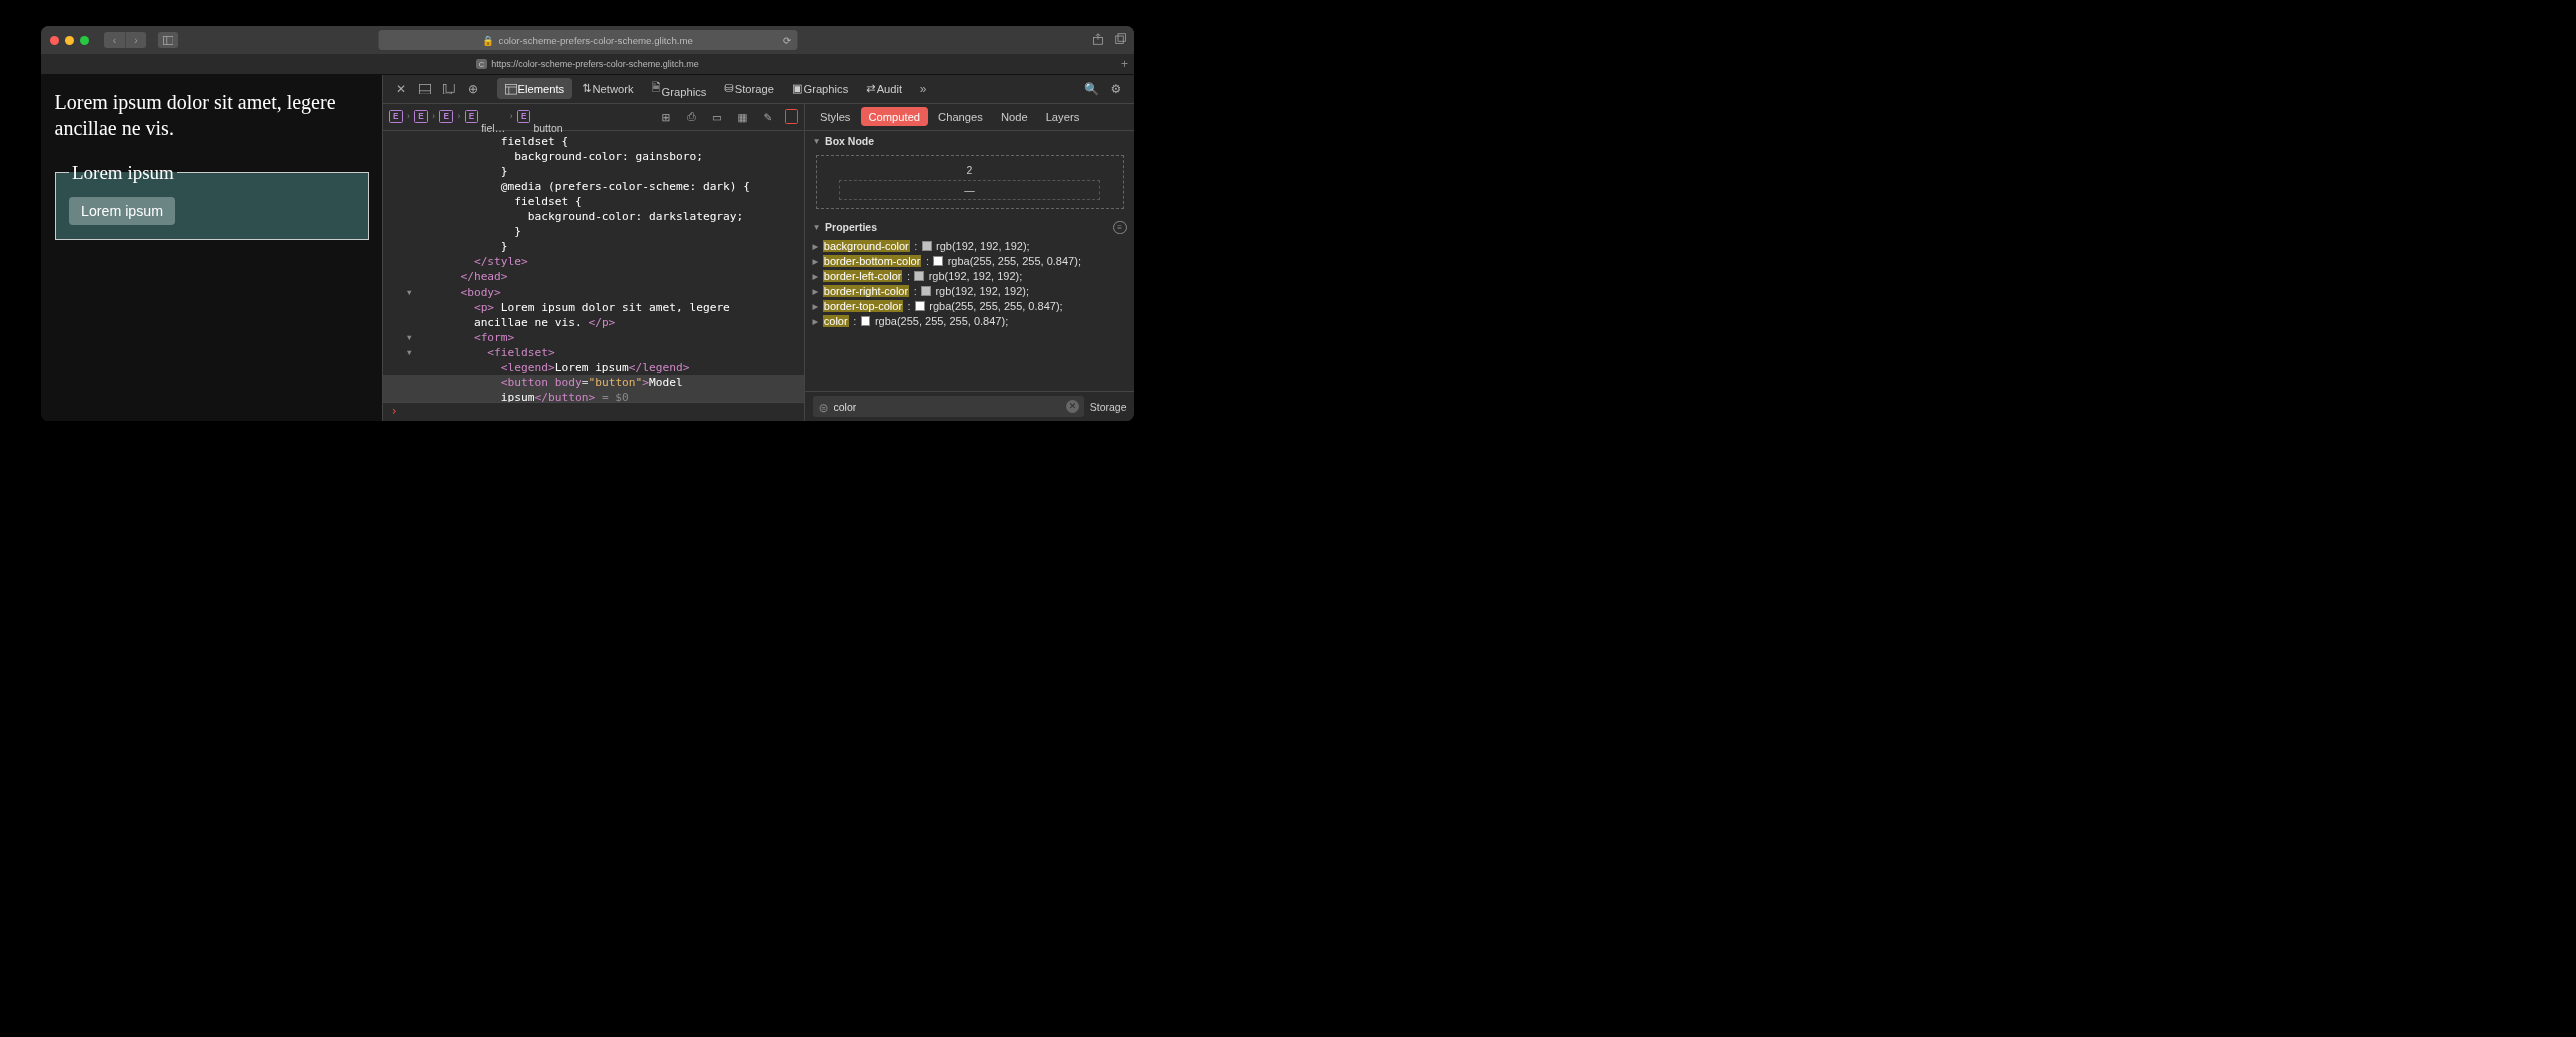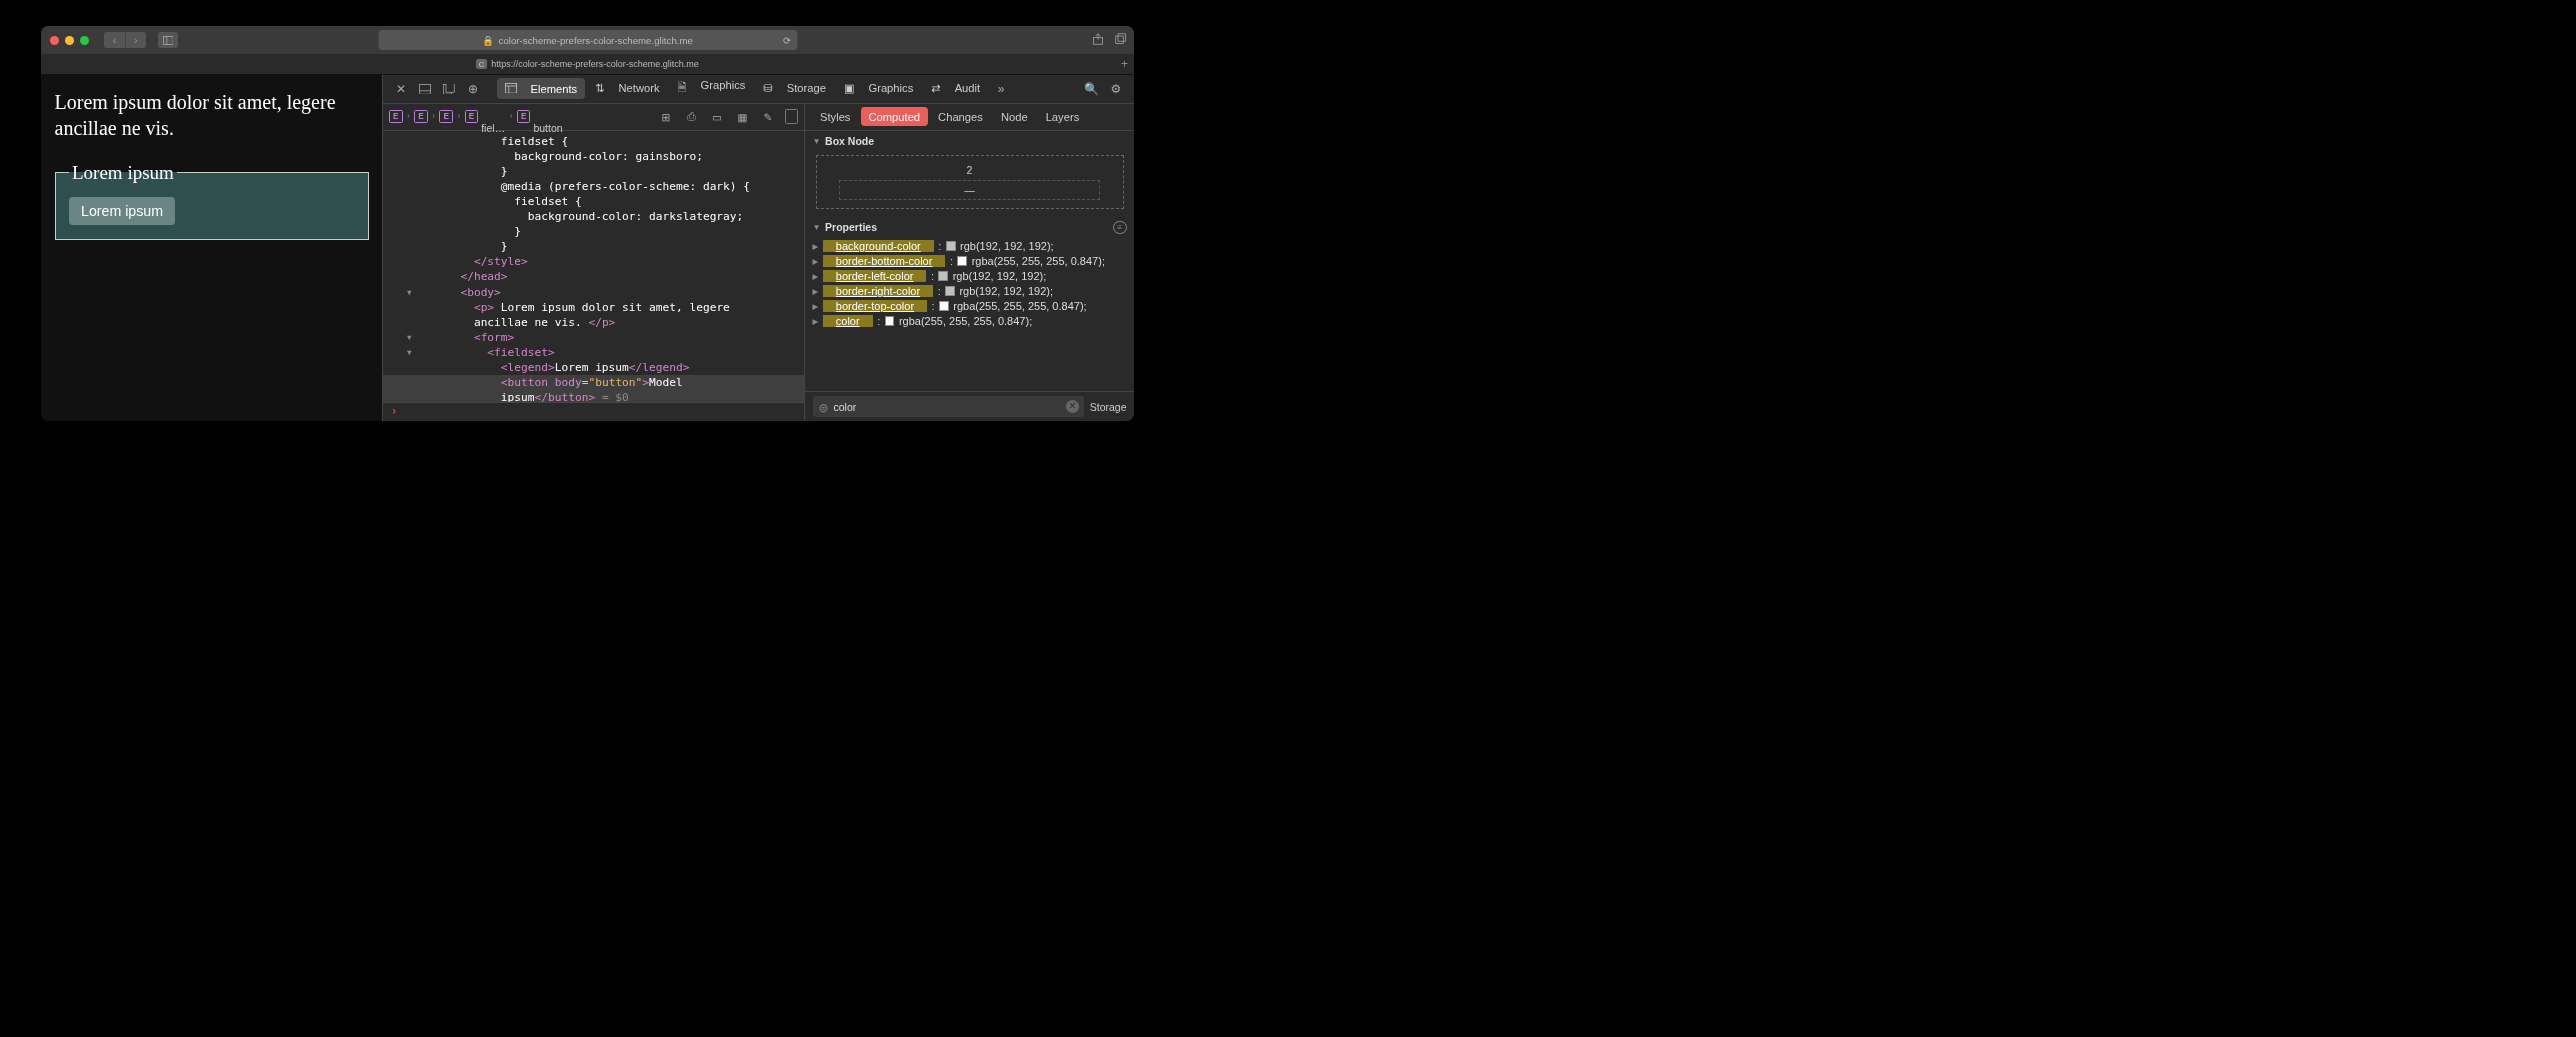--- a/index.html
+++ b/index.html
@@ -72,21 +72,21 @@
   padding:6px 12px; font-size:14.2px; border-radius:3.7px;
   font-family:-apple-system,sans-serif;
 }
 .devtools { flex:1; display:flex; flex-direction:column; background:#2a2a2a; border-left:0.7px solid #444; }
 .dt-tabs {
   height:28.5px; display:flex; align-items:center; gap:3px;
   padding:0 7.5px; border-bottom:0.7px solid #444; color:#ccc;
 }
 .dt-tabs .icon-btn { width:21px; height:21px; display:flex; align-items:center; justify-content:center; color:#aaa; }
 .dt-tabs .sep { width:7.5px; }
-.dt-tab { display:flex; align-items:flex-start; gap:14px; padding:4.5px 7.5px; border-radius:3.7px; font-size:11.2px; }
+.dt-tab { display:flex; align-items:flex-end; gap:1px; padding:4.5px 7.5px; border-radius:3.7px; font-size:11.2px; }
 .dt-tab.active { background:#4a4a4a; color:#fff; }
 .dt-tabs .spacer { flex:1; }
 .dt-body { flex:1; display:flex; overflow:hidden; }
 .dt-left { flex:1; display:flex; flex-direction:column; border-right:0.7px solid #444; overflow:hidden; }
 .breadcrumb {
   height:27px; display:flex; align-items:center; gap:4.5px;
   padding:0 6px; border-bottom:0.7px solid #444; font-size:10.5px;
 }
 .bc-item { display:flex; align-items:center; gap:3px; }
 .bc-badge {
@@ -127,21 +127,21 @@
 .section-hdr .tri { color:#888; font-size:8.2px; }
 .boxmodel {
   margin:3px 10.5px 7.5px; border:0.7px dashed #666; height:54px;
   display:flex; flex-direction:column; align-items:center; justify-content:center;
   color:#ccc; font-size:10.5px; gap:4.5px;
 }
 .boxmodel .inner { border:0.7px dashed #555; width:85%; height:19.5px; display:flex; align-items:center; justify-content:center; }
 .props { padding:0 7.5px; font-size:11px; }
 .prow { display:flex; align-items:center; gap:4.5px; padding:1.5px 0; flex-wrap:wrap; }
 .prow .tri { color:#888; font-size:7.5px; }
-.pname { background:#8a7a1e; color:#fff; padding:0 13px; text-decoration:underline; }
+.pname { background:#8a7a1e; color:#fff; padding:0 1px; }
 .swatch { width:9.7px; height:9.7px; border:0.7px solid #888; display:inline-block; }
 .pval { color:#ddd; }
 .filter-row {
   margin-top:auto; height:30px; border-top:0.7px solid #444;
   display:flex; align-items:center; padding:0 7.5px; gap:6px;
 }
 .filter-input {
   flex:1; background:#3a3a3a; border:none; border-radius:3px;
   padding:4.5px 21px 4.5px 21px; color:#ddd; font-size:10.5px;
 }

